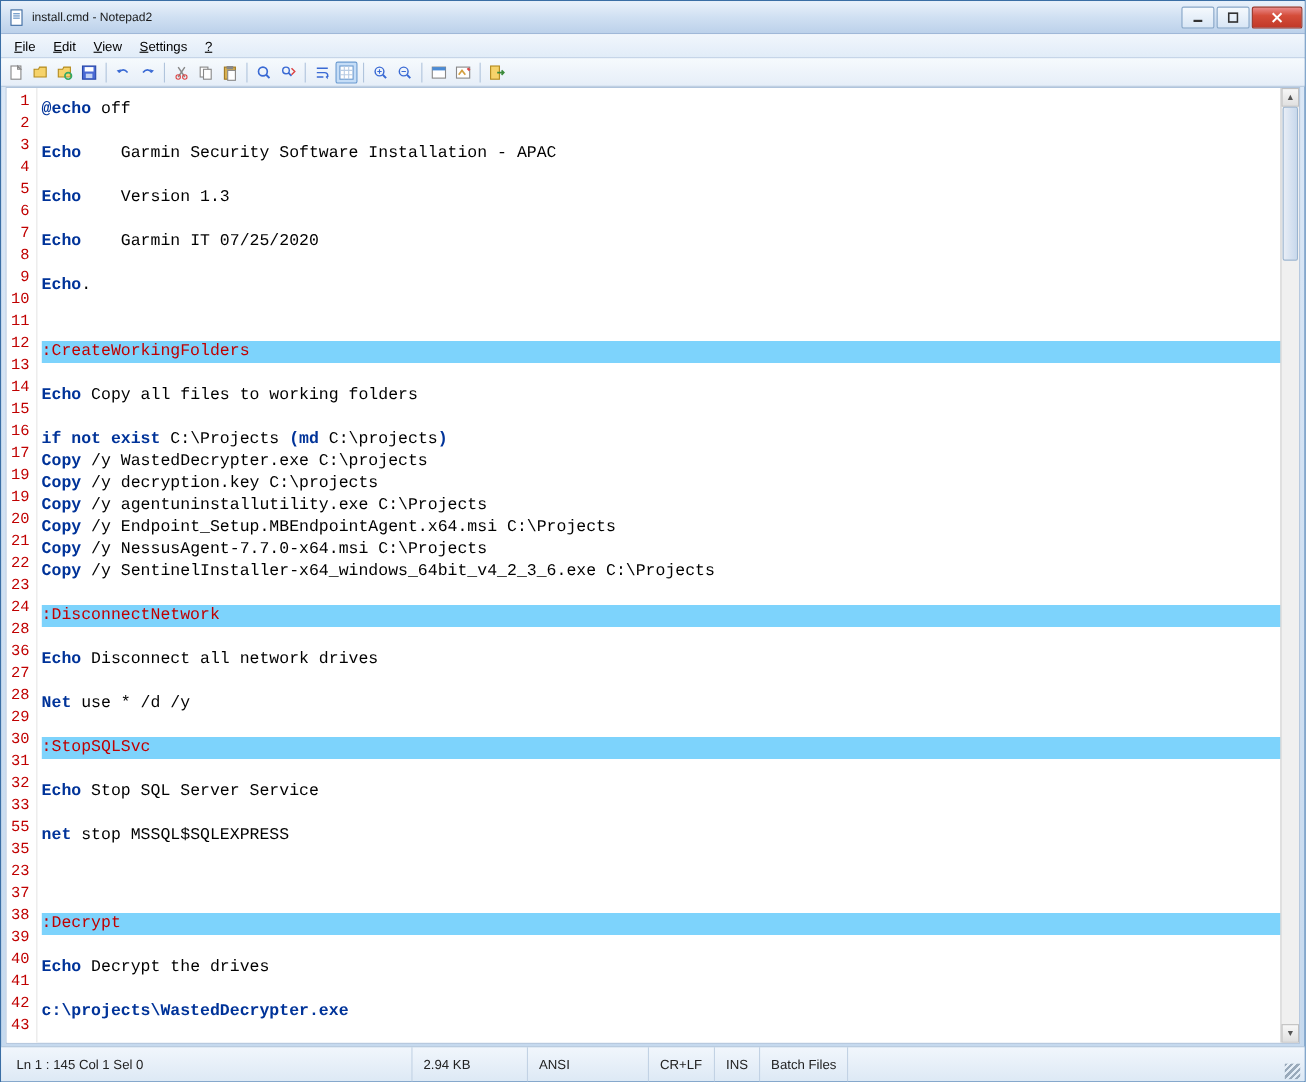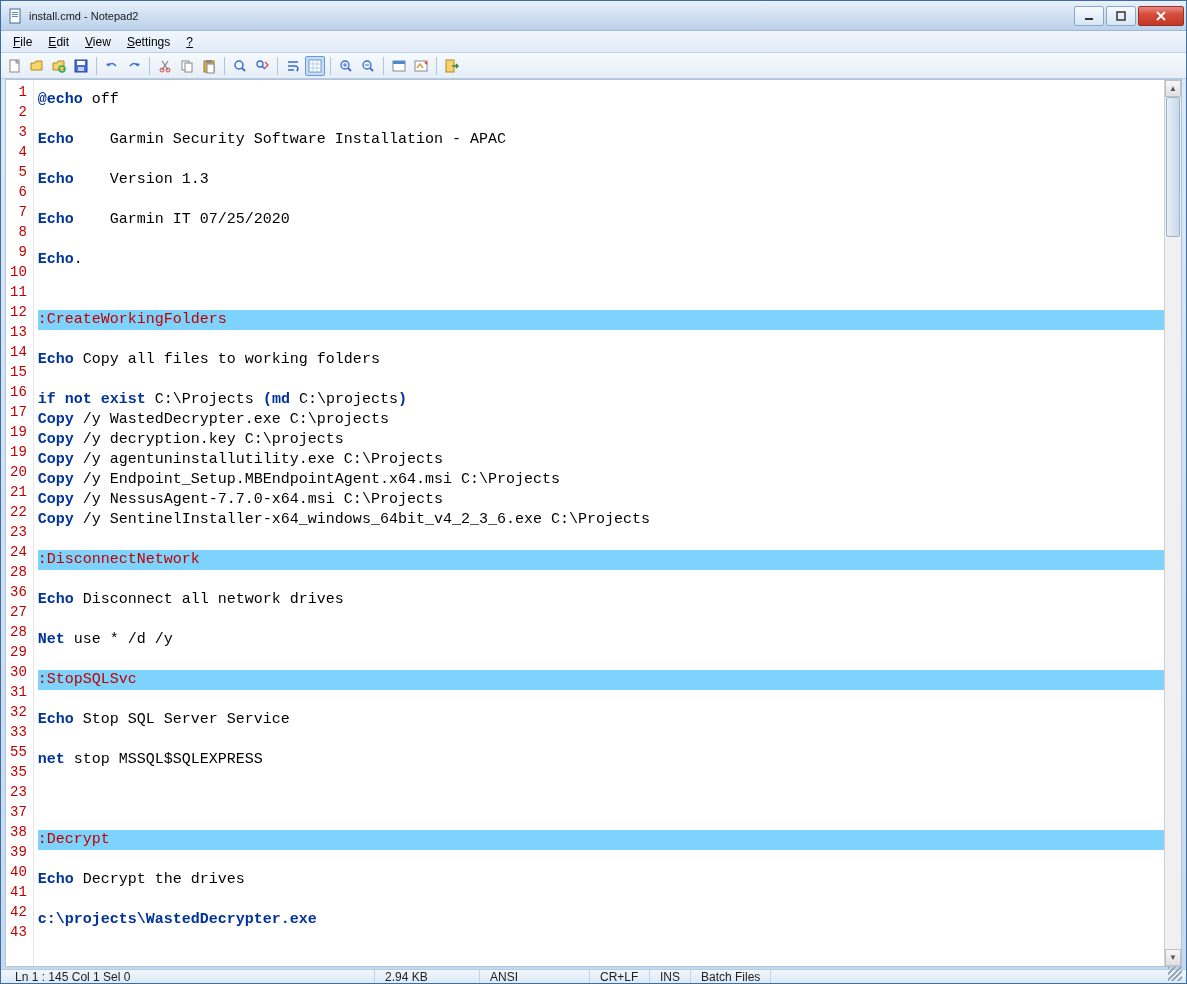--- a/index.html
+++ b/index.html
@@ -123,21 +123,21 @@
   padding: 10px 4px;
   white-space: pre;
   overflow: hidden;
   color: #000;
 }
 .code-line { height: 20px; }
 .code-line.hl { background: #7dd3fc; }
 .kw { color: #003399; font-weight: bold; }
 .lbl { color: #c00000; }
 .statusbar {
-  height: 14px;
+  height: 32px;
   background: linear-gradient(to bottom, #f1f6fc, #dde9f5);
   border-top: 1px solid #b8cade;
   display: flex;
   align-items: center;
   font-size: 12px;
   color: #222;
   padding: 0 4px;
 }
 .status-cell {
   padding: 0 10px;

